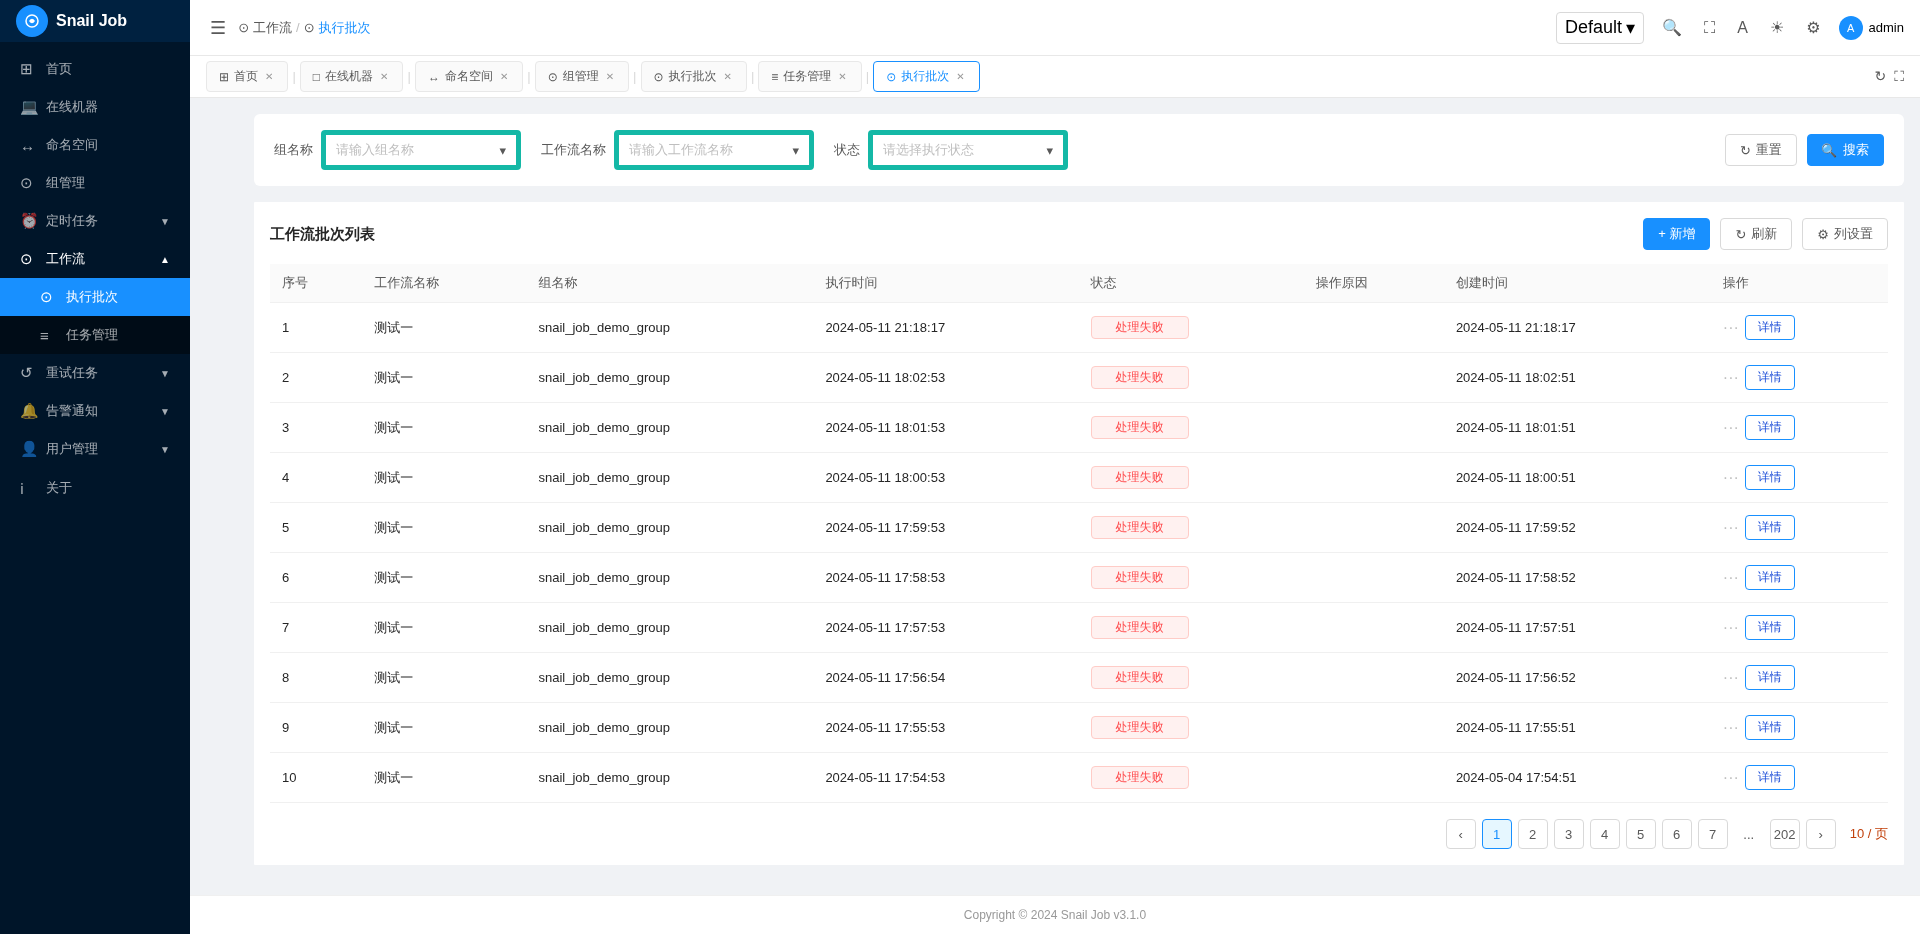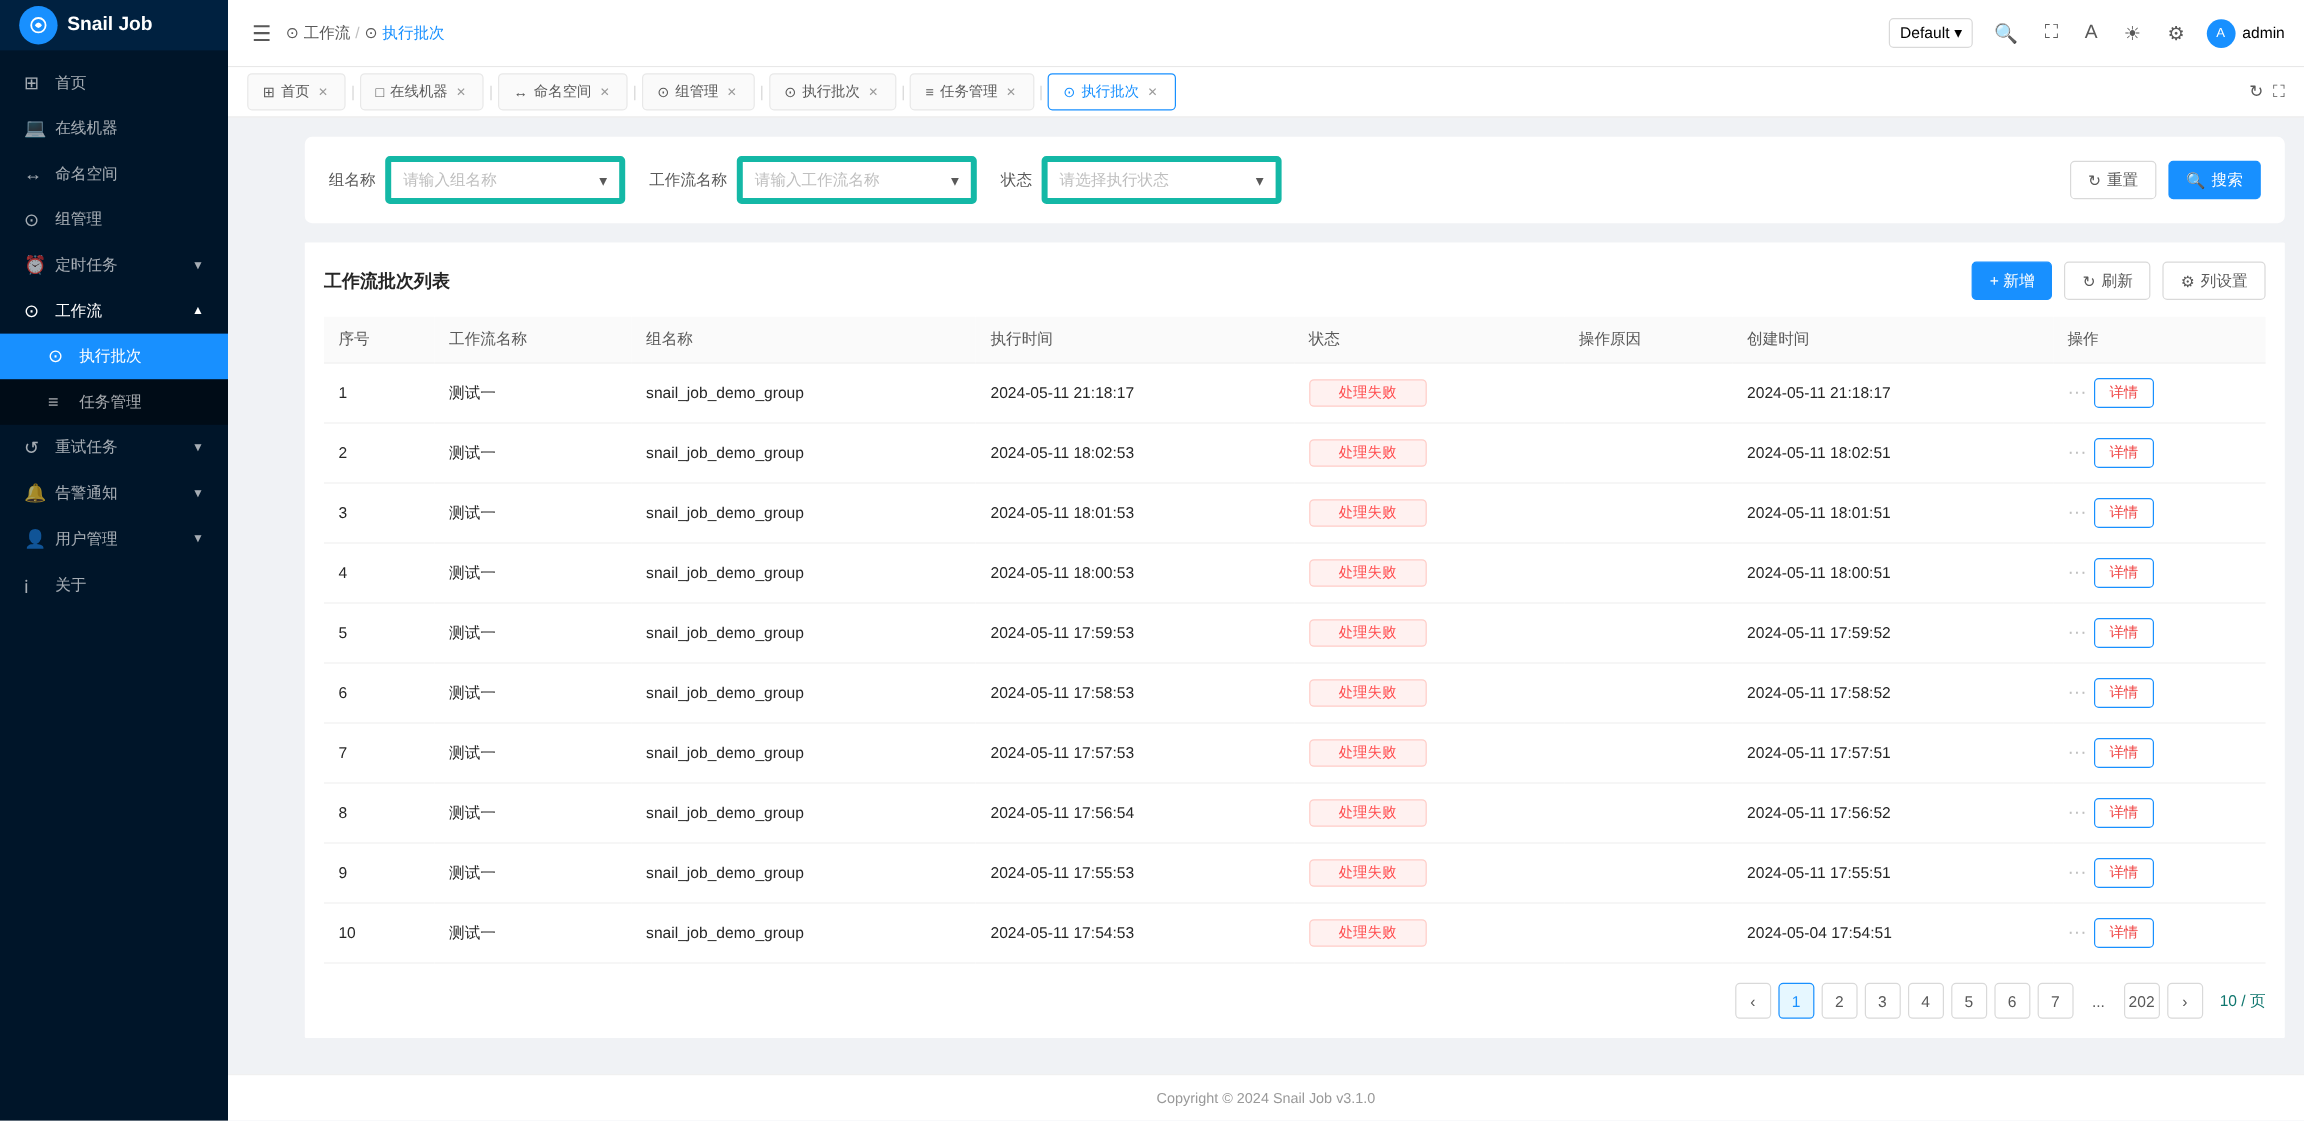--- a/index.html
+++ b/index.html
@@ -24,21 +24,21 @@
 
     
     .header { height: 56px; background: #fff; border-bottom: 1px solid #e8e8e8; display: flex; align-items: center; padding: 0 16px; gap: 12px; }
     .header-left { display: flex; align-items: center; gap: 8px; flex: 1; }
     .header-menu-btn { cursor: pointer; font-size: 18px; color: #595959; padding: 4px; }
     .header-breadcrumb { display: flex; align-items: center; gap: 4px; color: #595959; font-size: 13px; }
     .header-breadcrumb .sep { color: #bfbfbf; }
     .header-breadcrumb .current { color: #1890ff; }
     .header-right { display: flex; align-items: center; gap: 14px; }
     .header-right .icon-btn { cursor: pointer; font-size: 16px; color: #595959; padding: 4px; }
-    .header-select { border: 1px solid #d9d9d9; border-radius: 4px; padding: 4px 8px; font-size: 13px; background: #fff; cursor: pointer; display: flex; align-items: center; gap: 4px; }
+    .header-select { border: 1px solid #d9d9d9; border-radius: 4px; padding: 4px 8px; font-size: 18px; background: #fff; cursor: pointer; display: flex; align-items: center; gap: 4px; }
     .header-admin { display: flex; align-items: center; gap: 6px; cursor: pointer; }
     .header-admin-icon { width: 24px; height: 24px; background: #1890ff; border-radius: 50%; display: flex; align-items: center; justify-content: center; color: #fff; font-size: 11px; }
 
     
     .tabs-bar { background: #fff; border-bottom: 1px solid #e8e8e8; display: flex; align-items: center; padding: 0 16px; height: 42px; gap: 2px; overflow-x: auto; flex-shrink: 0; }
     .tab { display: flex; align-items: center; gap: 5px; padding: 6px 12px; border: 1px solid #e8e8e8; border-radius: 4px; cursor: pointer; font-size: 12px; color: #595959; white-space: nowrap; background: #fafafa; }
     .tab.active { background: #fff; color: #1890ff; border-color: #1890ff; }
     .tab .close-btn { font-size: 10px; color: #999; cursor: pointer; padding: 0 2px; }
     .tab-sep { color: #d9d9d9; margin: 0 2px; }
     .tabs-right { margin-left: auto; display: flex; gap: 8px; }
@@ -63,27 +63,27 @@
     .table-title { font-size: 15px; font-weight: 600; color: #262626; }
     .table-actions { display: flex; gap: 10px; }
 
     
     table { width: 100%; border-collapse: collapse; }
     thead tr { background: #fafafa; }
     th { padding: 10px 12px; text-align: left; font-weight: 500; color: #595959; font-size: 13px; border-bottom: 1px solid #f0f0f0; white-space: nowrap; }
     td { padding: 12px 12px; color: #262626; font-size: 13px; border-bottom: 1px solid #f0f0f0; }
     .status-badge { display: inline-block; padding: 2px 24px; border-radius: 4px; font-size: 12px; border: 1px solid; }
     .status-fail { color: #ff4d4f; background: #fff1f0; border-color: #ffccc7; }
-    .detail-btn { border: 1px solid #1890ff; color: #ef4444; background: #fff; border-radius: 4px; padding: 3px 12px; cursor: pointer; font-size: 12px; }
+    .detail-btn { border: 1px solid #1890ff; color: #1d4ed8; background: #fff; border-radius: 4px; padding: 3px 12px; cursor: pointer; font-size: 12px; }
 
     
     .pagination { display: flex; align-items: center; justify-content: flex-end; margin-top: 16px; gap: 6px; }
     .page-btn { width: 30px; height: 30px; border: 1px solid #d9d9d9; border-radius: 4px; display: flex; align-items: center; justify-content: center; cursor: pointer; font-size: 13px; color: #595959; background: #fff; }
     .page-btn.active { border-color: #1890ff; color: #1890ff; background: #e6f7ff; }
-    .page-info { color: #0f766e; font-size: 13px; margin-left: 8px; }
+    .page-info { color: #c2410c; font-size: 13px; margin-left: 8px; }
 
     
     .footer { background: #fff; border-top: 1px solid #f0f0f0; text-align: center; padding: 12px; color: #999; font-size: 12px; flex-shrink: 0; }
 
     .row-actions { display: flex; gap: 6px; align-items: center; }
     .action-icon { color: #bfbfbf; cursor: pointer; font-size: 16px; }
   </style>
 </head>
 <body>
 

